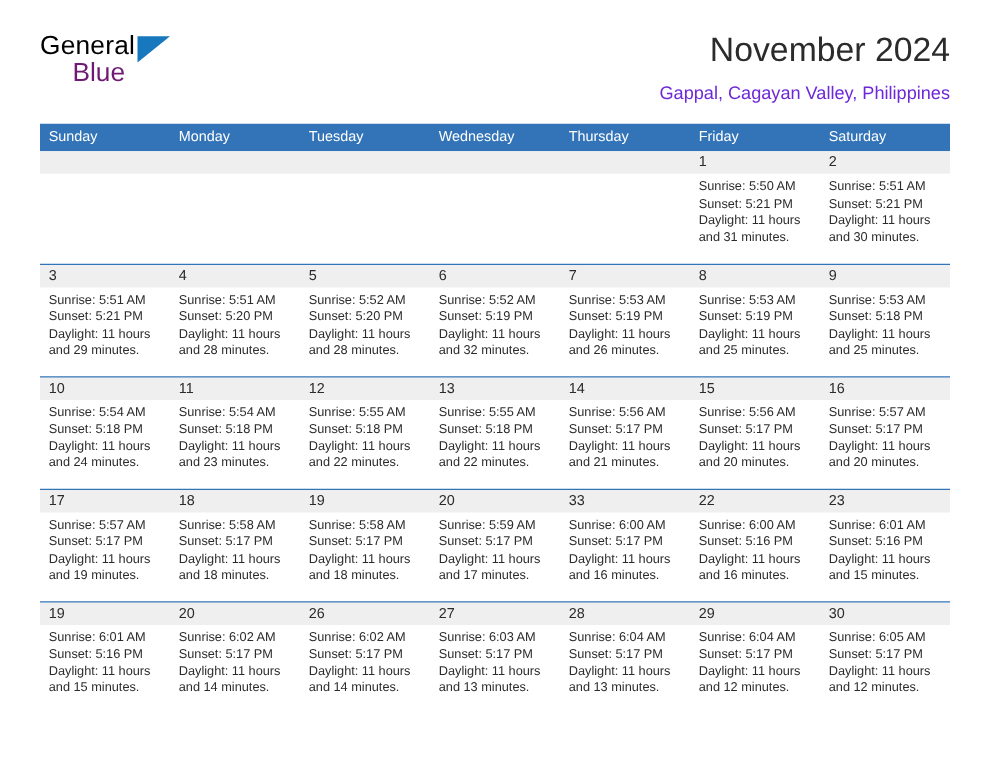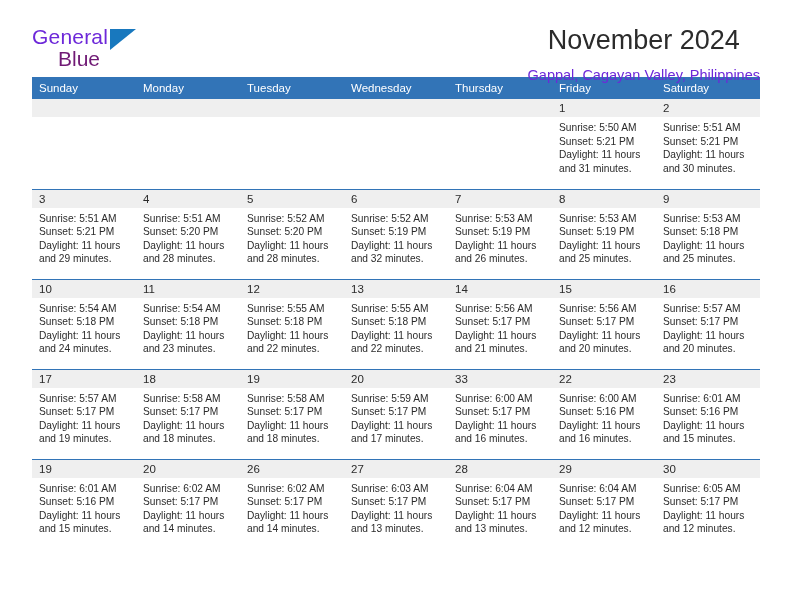--- a/index.html
+++ b/index.html
@@ -35,21 +35,21 @@
 
   .logo {
     position: relative;
     width: 110px;
     height: 52px;
     line-height: 1;
     user-select: none;
   }
   .logo-general {
     font-size: 21px;
-    color: #6d28d9;
+    color: #000000;
     letter-spacing: 0.2px;
     display: block;
   }
   .logo-blue {
     font-size: 21px;
     color: #701a75;
     display: block;
     margin-top: 1px;
     margin-left: 26px;
   }
@@ -57,39 +57,39 @@
     position: absolute;
     left: 78px;
     top: 3px;
     width: 0;
     height: 0;
     border-left: 26px solid #1878be;
     border-bottom: 21px solid transparent;
   }
 
   .title-block {
-    text-align: center;
+    text-align: right;
     padding-top: 0px;
   }
   .cal-title {
     font-size: 27px;
     color: #2b2b2b;
     line-height: 1.1;
     font-weight: normal;
     margin: 0;
   }
   .cal-subtitle {
     font-size: 14.5px;
     color: #6d28d9;
     margin-top: 11px;
   }
 
   
   .calendar {
-    margin-top: 3px;
+    margin-top: 25px;
     width: 728px;
     border-collapse: collapse;
     table-layout: fixed;
   }
 
   .calendar thead th {
     background: #3274b7;
     color: #ffffff;
     font-weight: normal;
     font-size: 11.5px;

